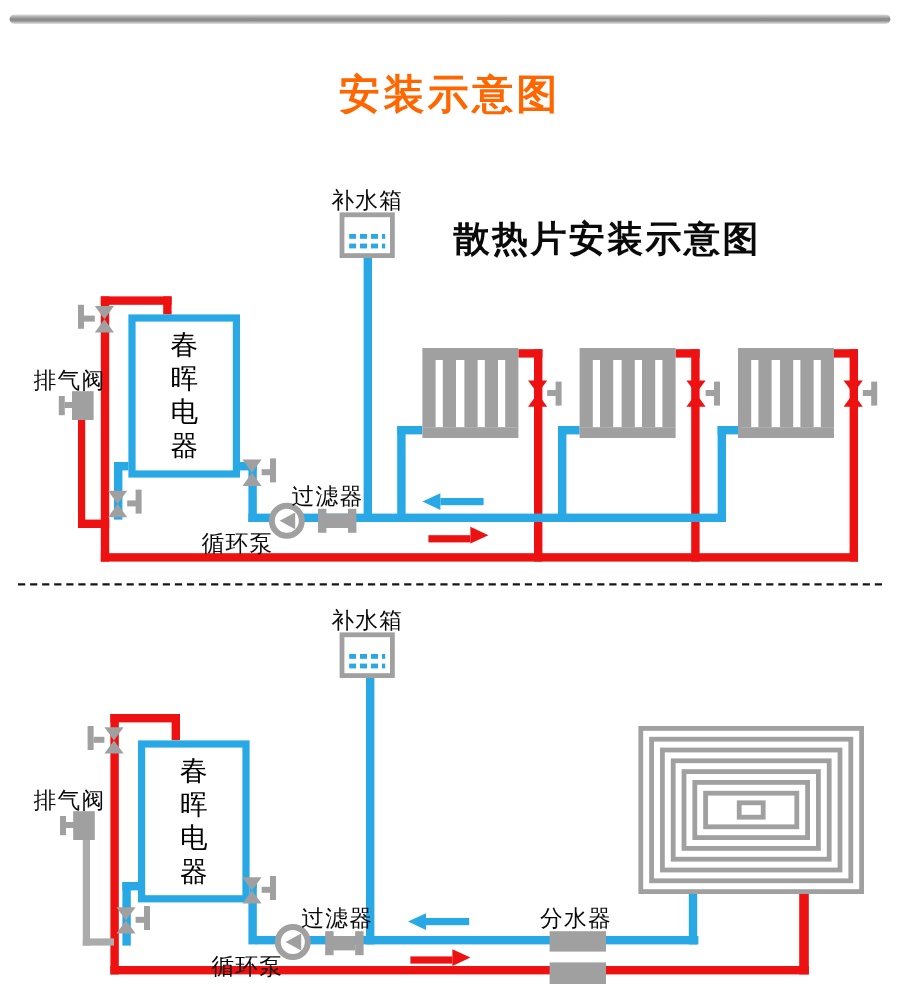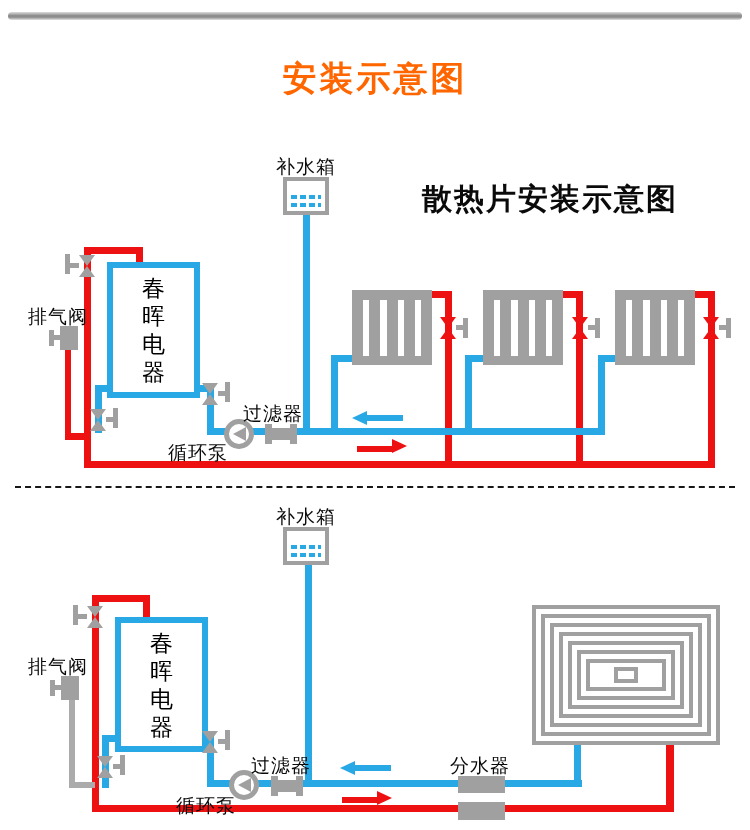--- a/index.html
+++ b/index.html
@@ -10,21 +10,21 @@
           font-family:"DejaVu Sans","Liberation Sans",sans-serif;color:var(--ink);}
   
   .pr{position:absolute;background:var(--hot);}
   .pb{position:absolute;background:var(--cold);}
   .pg{position:absolute;background:#ababab;}
   
   .topbar{position:absolute;left:8px;top:12px;width:734px;height:8px;border-radius:4px;
           background:linear-gradient(180deg,rgba(120,120,120,.25),#8d8d8d 45%,#8d8d8d 65%,rgba(120,120,120,.2));}
   .main-title{position:absolute;left:0;top:56px;width:100%;margin:0;text-align:center;
               font-size:34px;font-weight:bold;letter-spacing:3px;color:var(--orange);}
-  .sec-title{position:absolute;font-size:30px;font-weight:bold;letter-spacing:2px;color:#0a0a0a;white-space:nowrap;margin-left:44px;}
+  .sec-title{position:absolute;font-size:30px;font-weight:bold;letter-spacing:2px;color:#0a0a0a;white-space:nowrap;}
   .lbl{position:absolute;font-size:19px;font-weight:500;letter-spacing:1px;color:#0a0a0a;white-space:nowrap;}
   
   .tank{position:absolute;width:46px;height:38px;border:4px solid var(--gray);background:#fff;box-sizing:border-box;}
   .tank .dashrow{position:absolute;left:4px;right:4px;height:4px;
        background:repeating-linear-gradient(90deg,var(--cold) 0 6px,transparent 6px 9px);}
   .dr1{top:14px;} .dr2{top:22px;}
   
   .boiler{position:absolute;width:93px;border:6px solid var(--cold);background:#fff;box-sizing:border-box;
           display:flex;align-items:center;justify-content:center;}
   .boiler-text{width:26px;font-size:23px;line-height:28px;text-align:center;word-break:break-all;color:#000;}

